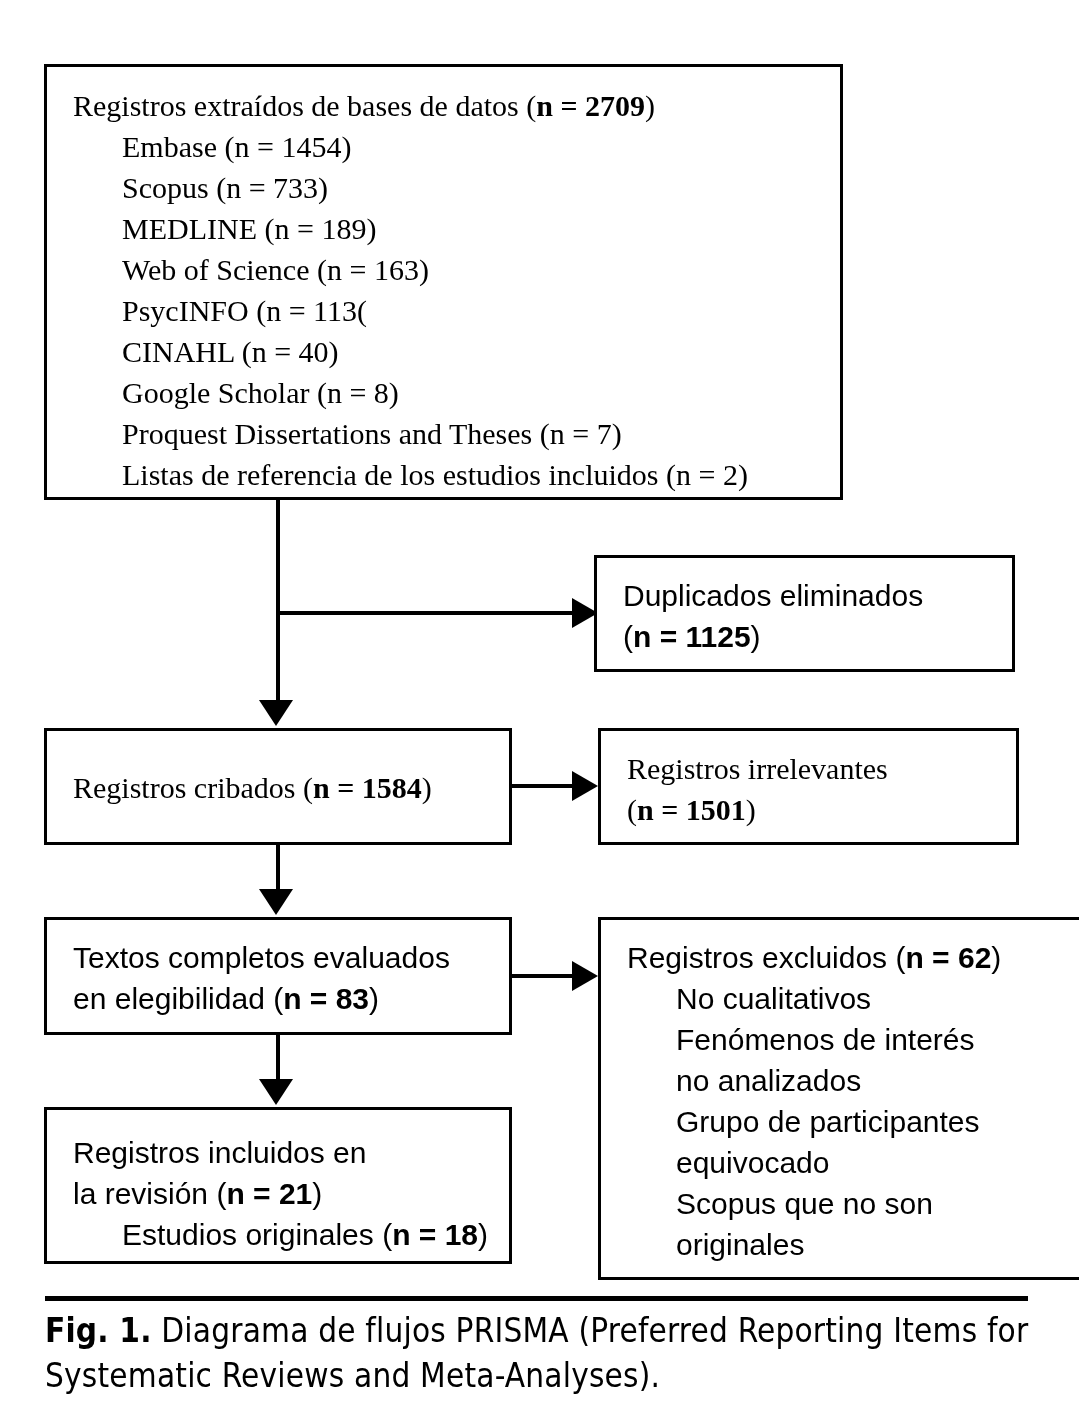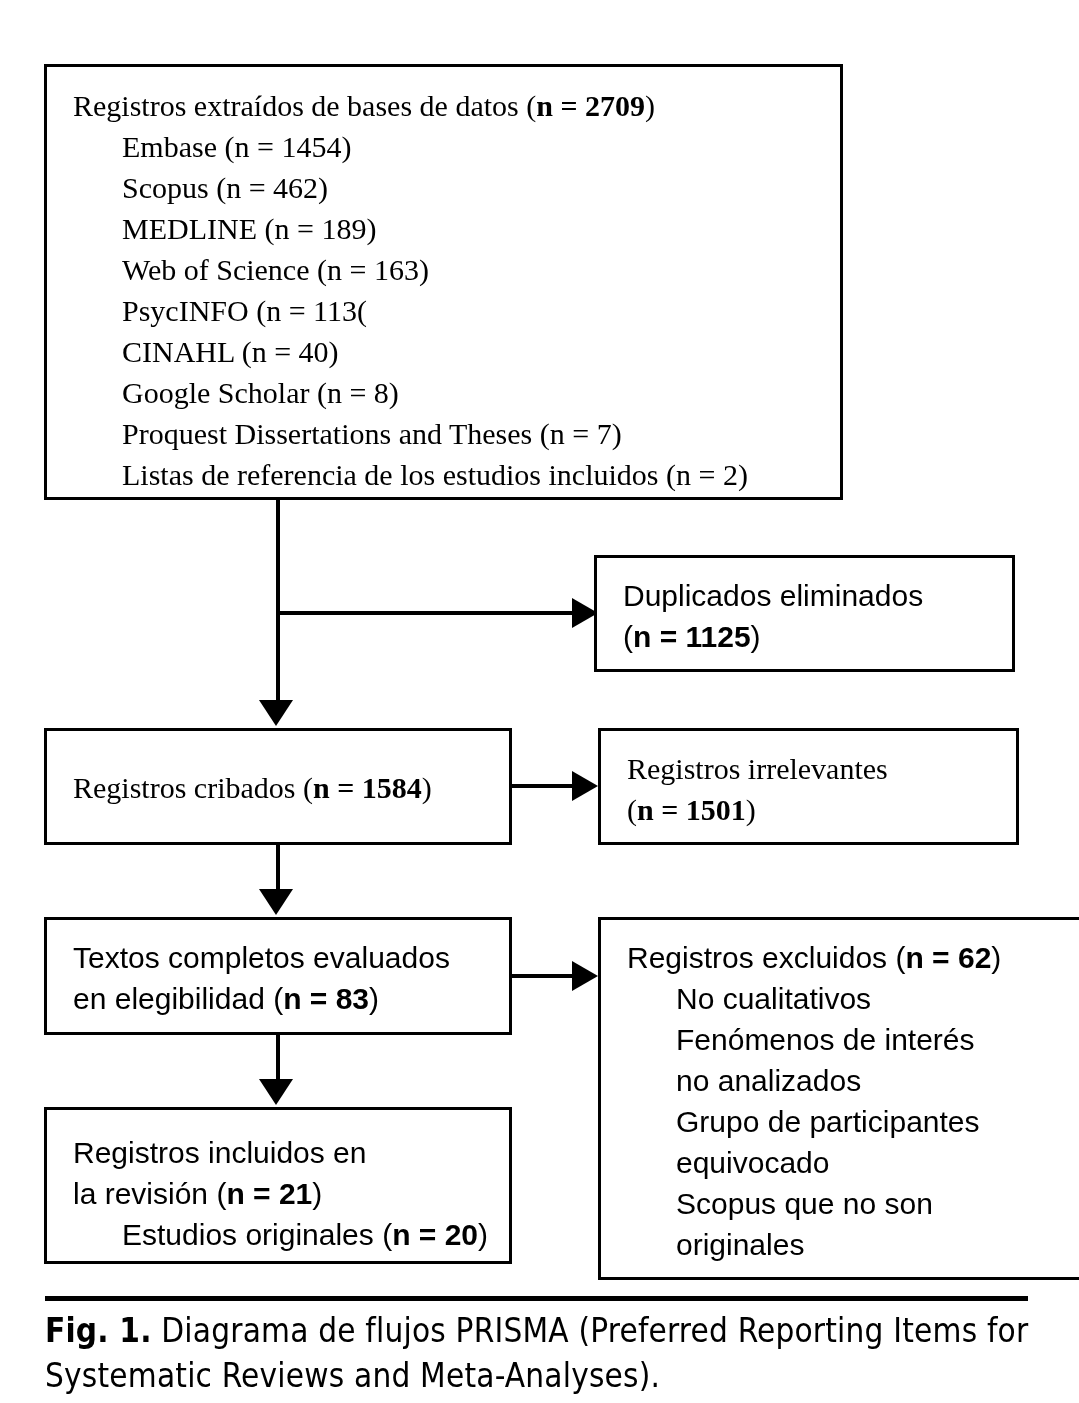--- a/index.html
+++ b/index.html
@@ -87,21 +87,21 @@
 </style>
 </head>
 <body>
 
 <div class="stage">
 
   <div class="box" id="box-sources">
     <div class="txt fontA">
       <div class="line"><span>Registros extraídos de bases de datos (</span><span class="b">n = 2709</span><span>)</span></div>
       <div class="line ind">Embase (n = 1454)</div>
-      <div class="line ind">Scopus (n = 462)</div>
+      <div class="line ind">Scopus (n = 733)</div>
       <div class="line ind">MEDLINE (n = 189)</div>
       <div class="line ind">Web of Science (n = 163)</div>
       <div class="line ind">PsycINFO (n = 113(</div>
       <div class="line ind">CINAHL (n = 40)</div>
       <div class="line ind">Google Scholar (n = 8)</div>
       <div class="line ind">Proquest Dissertations and Theses (n = 7)</div>
       <div class="line ind">Listas de referencia de los estudios incluidos (n = 2)</div>
     </div>
   </div>
 
@@ -157,21 +157,21 @@
       <div class="line ind">equivocado</div>
       <div class="line ind">Scopus que no son</div>
       <div class="line ind">originales</div>
     </div>
   </div>
 
   <div class="box" id="box-included">
     <div class="txt fontB">
       <div class="line">Registros incluidos en</div>
       <div class="line"><span>la revisión (</span><span class="b">n = 21</span><span>)</span></div>
-      <div class="line ind"><span>Estudios originales (</span><span class="b">n = 20</span><span>)</span></div>
+      <div class="line ind"><span>Estudios originales (</span><span class="b">n = 18</span><span>)</span></div>
     </div>
   </div>
 
   <div id="caption-rule"></div>
   <div id="caption">
     <span class="figlabel">Fig. 1.</span>
     <span>Diagrama de flujos PRISMA (Preferred Reporting Items for Systematic Reviews and Meta-Analyses).</span>
   </div>
 
 </div>

